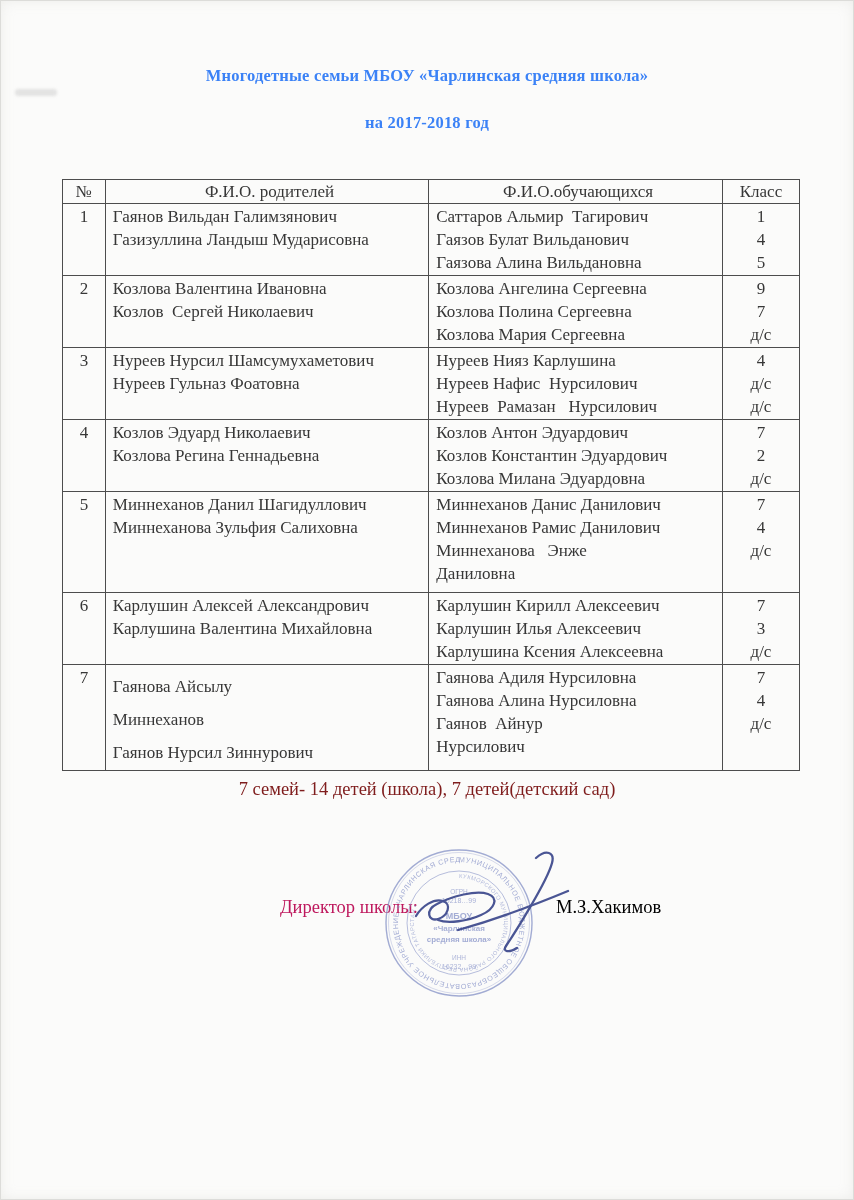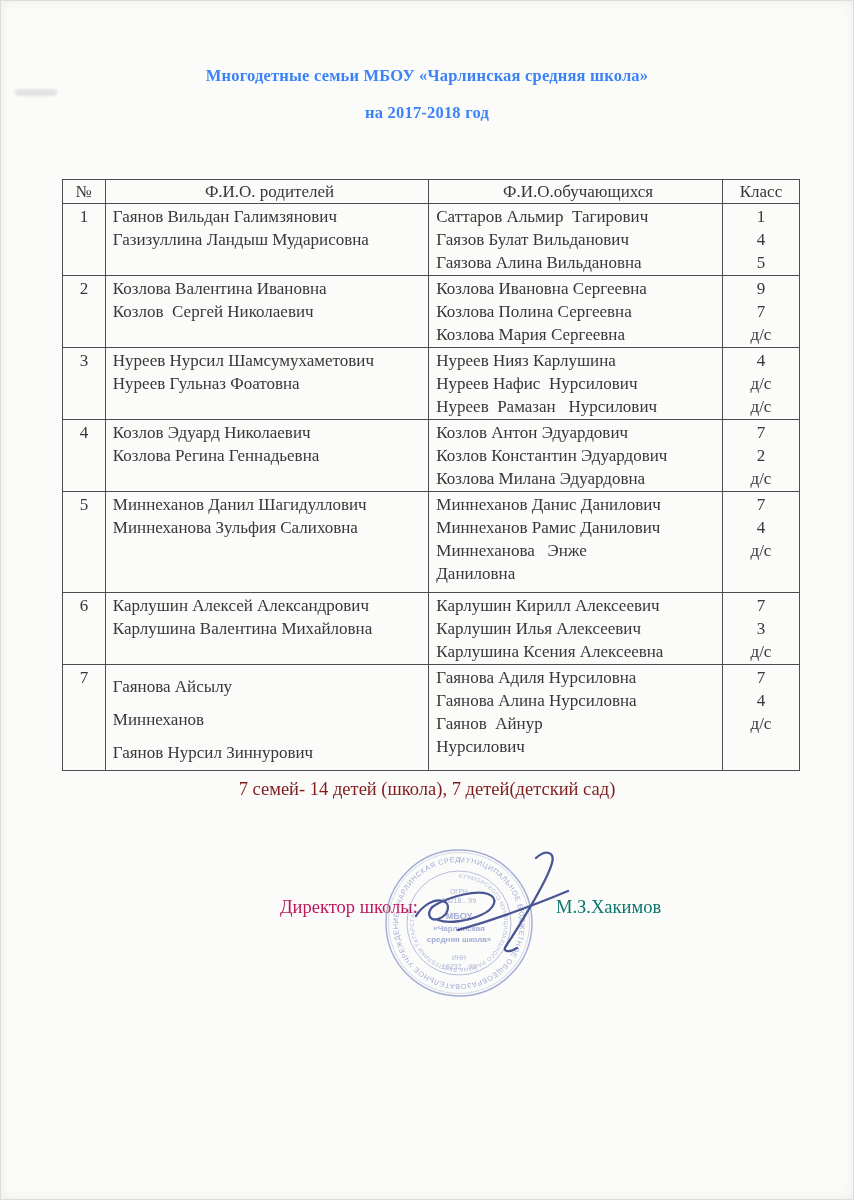--- a/index.html
+++ b/index.html
@@ -11,21 +11,21 @@
     color: #3a3a3a;
     overflow: hidden;
     box-shadow: inset 0 0 0 1px #dcdcd9, inset 0 0 14px rgba(190,190,185,.25);
   }
   .smudge {
     position: absolute; left: 15px; top: 89px; width: 42px; height: 7px;
     background: rgba(140,140,140,.22); filter: blur(1.5px); border-radius: 3px;
   }
   .title { position: absolute; width: 100%; text-align: center; font-weight: bold; font-size: 16.5px; color: #3b82f6; letter-spacing: .2px; }
   .title-1 { top: 66px; }
-  .title-2 { top: 103px; }
+  .title-2 { top: 113px; }
 
   table.families {
     position: absolute; left: 62px; top: 179px;
     width: 738px; border-collapse: collapse;
     font-size: 17px; color: #373737;
   }
   table.families th, table.families td {
     border: 1px solid #4d4d4d;
     vertical-align: top;
     padding: 1px 4px;
@@ -44,21 +44,21 @@
   tr.h61  td { height: 61px; }
   td.spaced .ln { line-height: 33px; }
   td.spaced { padding-top: 5px !important; }
 
   .summary {
     position: absolute; top: 779px; width: 100%;
     text-align: center; font-size: 18.5px; color: #7f1d1d;
   }
 
   .sig-label { position: absolute; left: 280px; top: 897px; font-size: 18.5px; color: #be185d; }
-  .sig-name  { position: absolute; left: 556px; top: 897px; font-size: 18.5px; color: #0f766e; }
+  .sig-name  { position: absolute; left: 556px; top: 897px; font-size: 18.5px; color: #000000; }
 
   .stamp-svg { position: absolute; left: 383px; top: 847px; opacity: .88; }
   .stamp-svg text { fill: #8692c8; font-family: "Liberation Sans", sans-serif; }
   .sig-svg { position: absolute; left: 400px; top: 846px; }
 </style>
 </head>
 <body>
 
 <div class="smudge"></div>
 
@@ -98,21 +98,21 @@
         <div class="ln">5</div>
       </td>
     </tr>
     <tr class="h69">
       <td class="c-num">2</td>
       <td class="c-par">
         <div class="ln">Козлова Валентина Ивановна</div>
         <div class="ln">Козлов  Сергей Николаевич</div>
       </td>
       <td class="c-stu">
-        <div class="ln">Козлова Ивановна Сергеевна</div>
+        <div class="ln">Козлова Ангелина Сергеевна</div>
         <div class="ln">Козлова Полина Сергеевна</div>
         <div class="ln">Козлова Мария Сергеевна</div>
       </td>
       <td class="c-grd">
         <div class="ln">9</div>
         <div class="ln">7</div>
         <div class="ln">д/с</div>
       </td>
     </tr>
     <tr class="h69">

